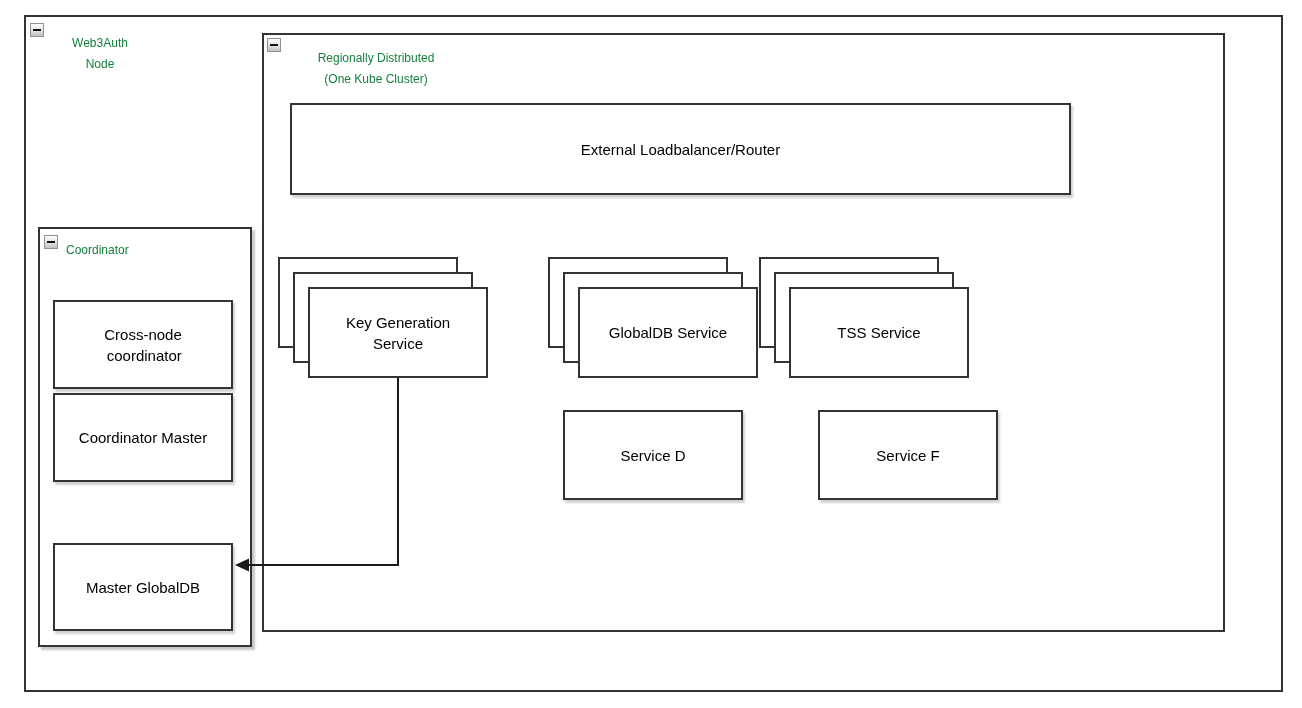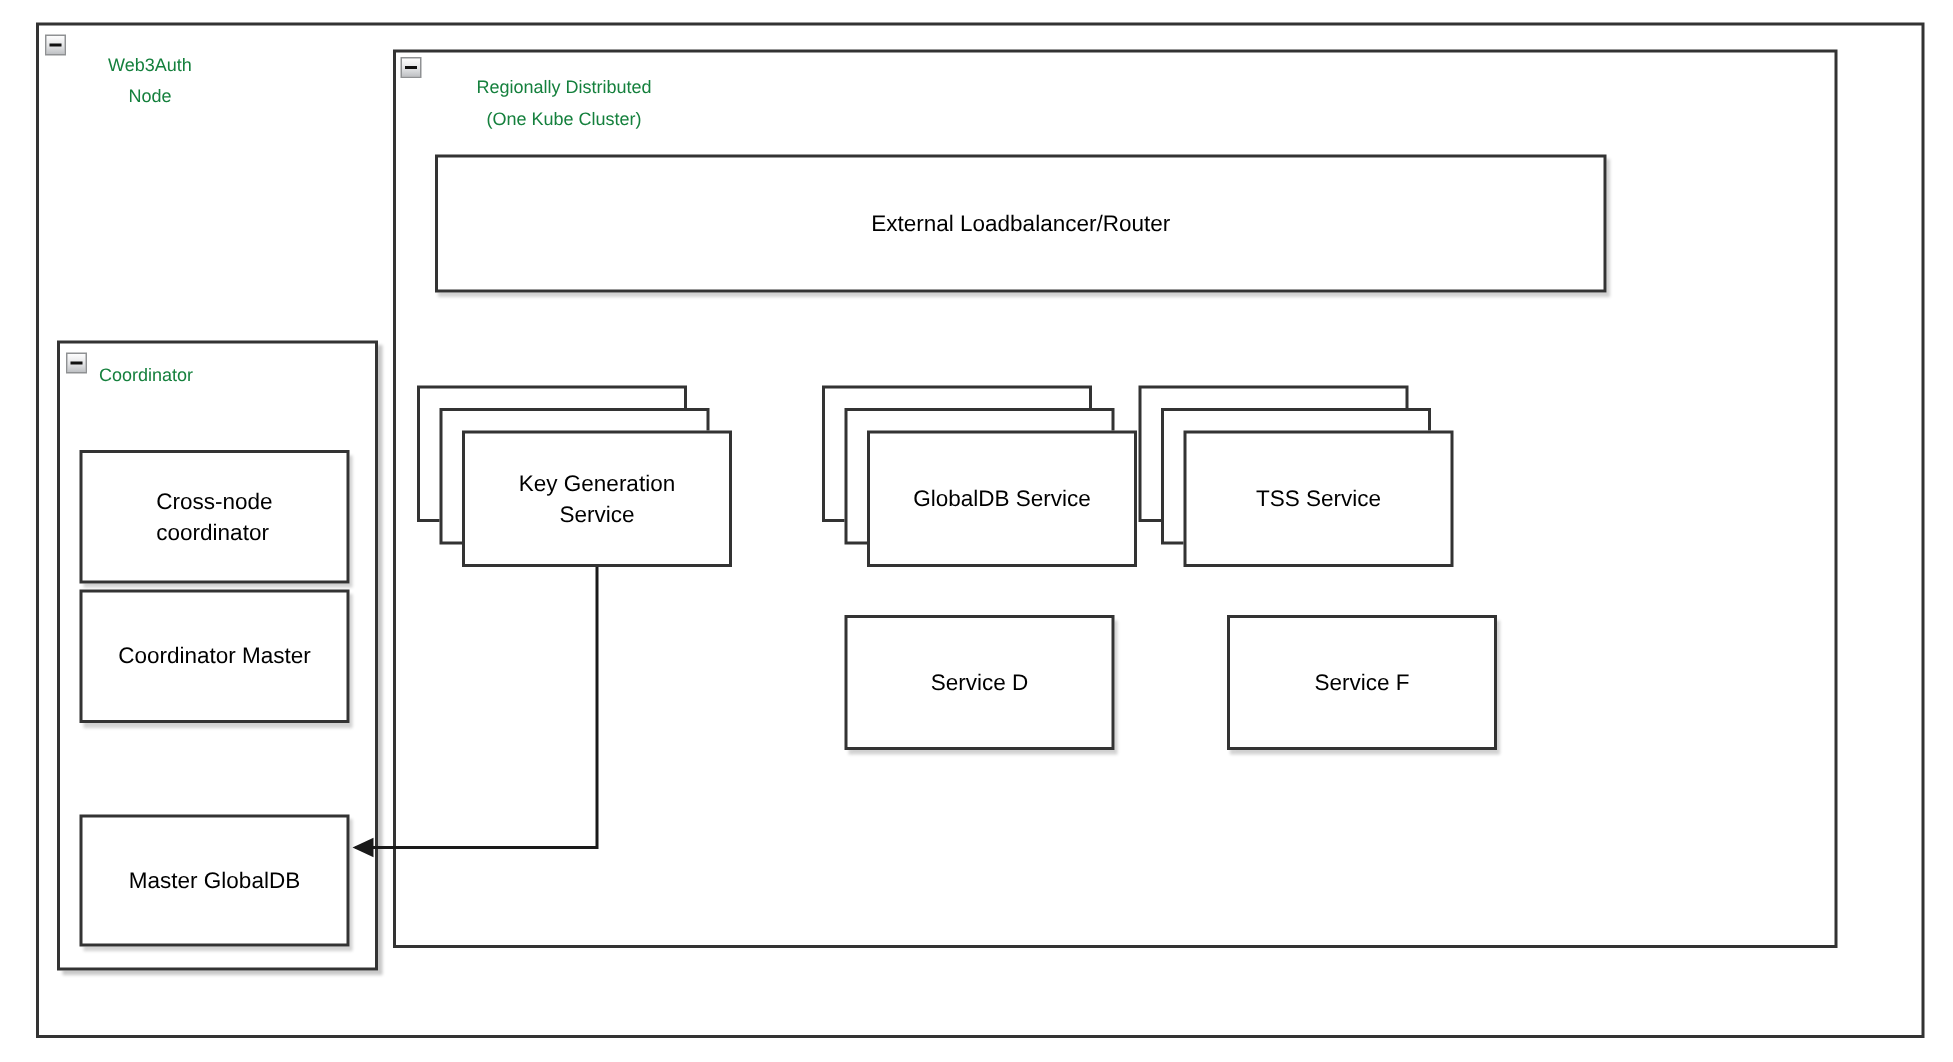--- a/index.html
+++ b/index.html
@@ -61,21 +61,21 @@
   }
   
   .node {
     position: absolute;
     background: #ffffff;
     border: 2px solid #333333;
     box-sizing: border-box;
     display: flex;
     align-items: center;
     justify-content: center;
-    text-align: left;
+    text-align: right;
     font-size: 15px;
     line-height: 21px;
     white-space: pre-line;
     box-shadow: 2px 3px 2px rgba(0,0,0,0.18);
   }
   
   .stack {
     position: absolute;
     width: 212px;
     height: 123px;

